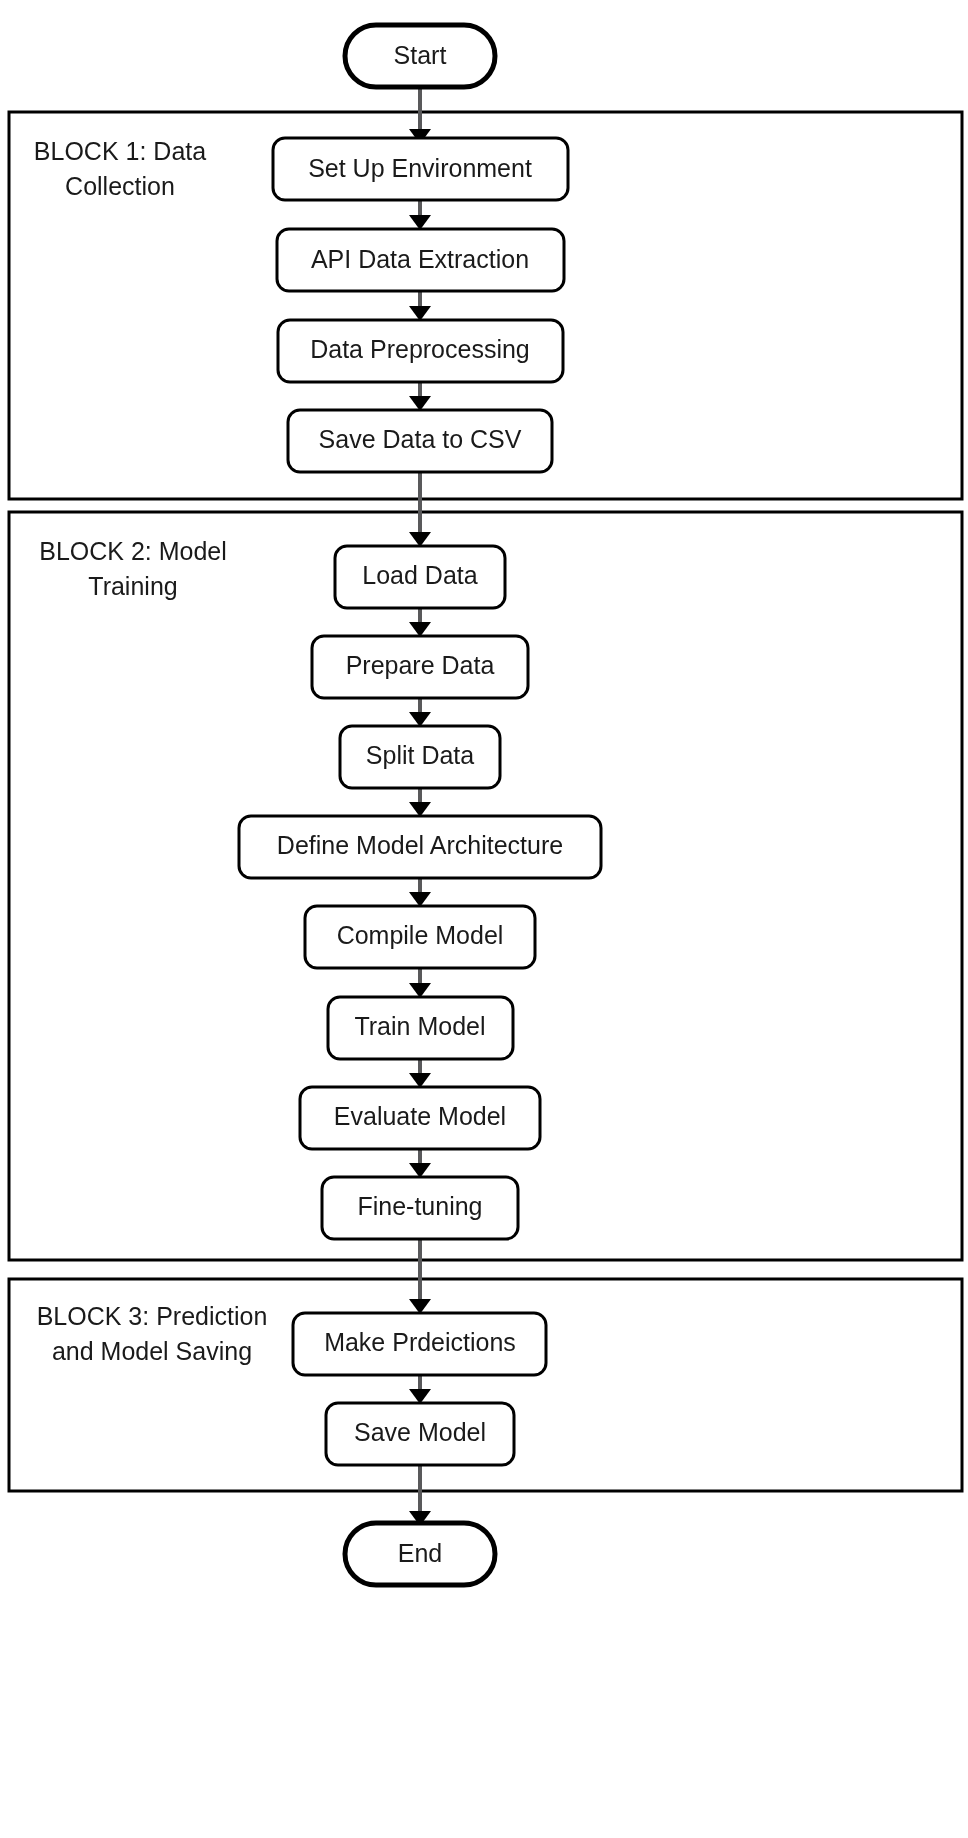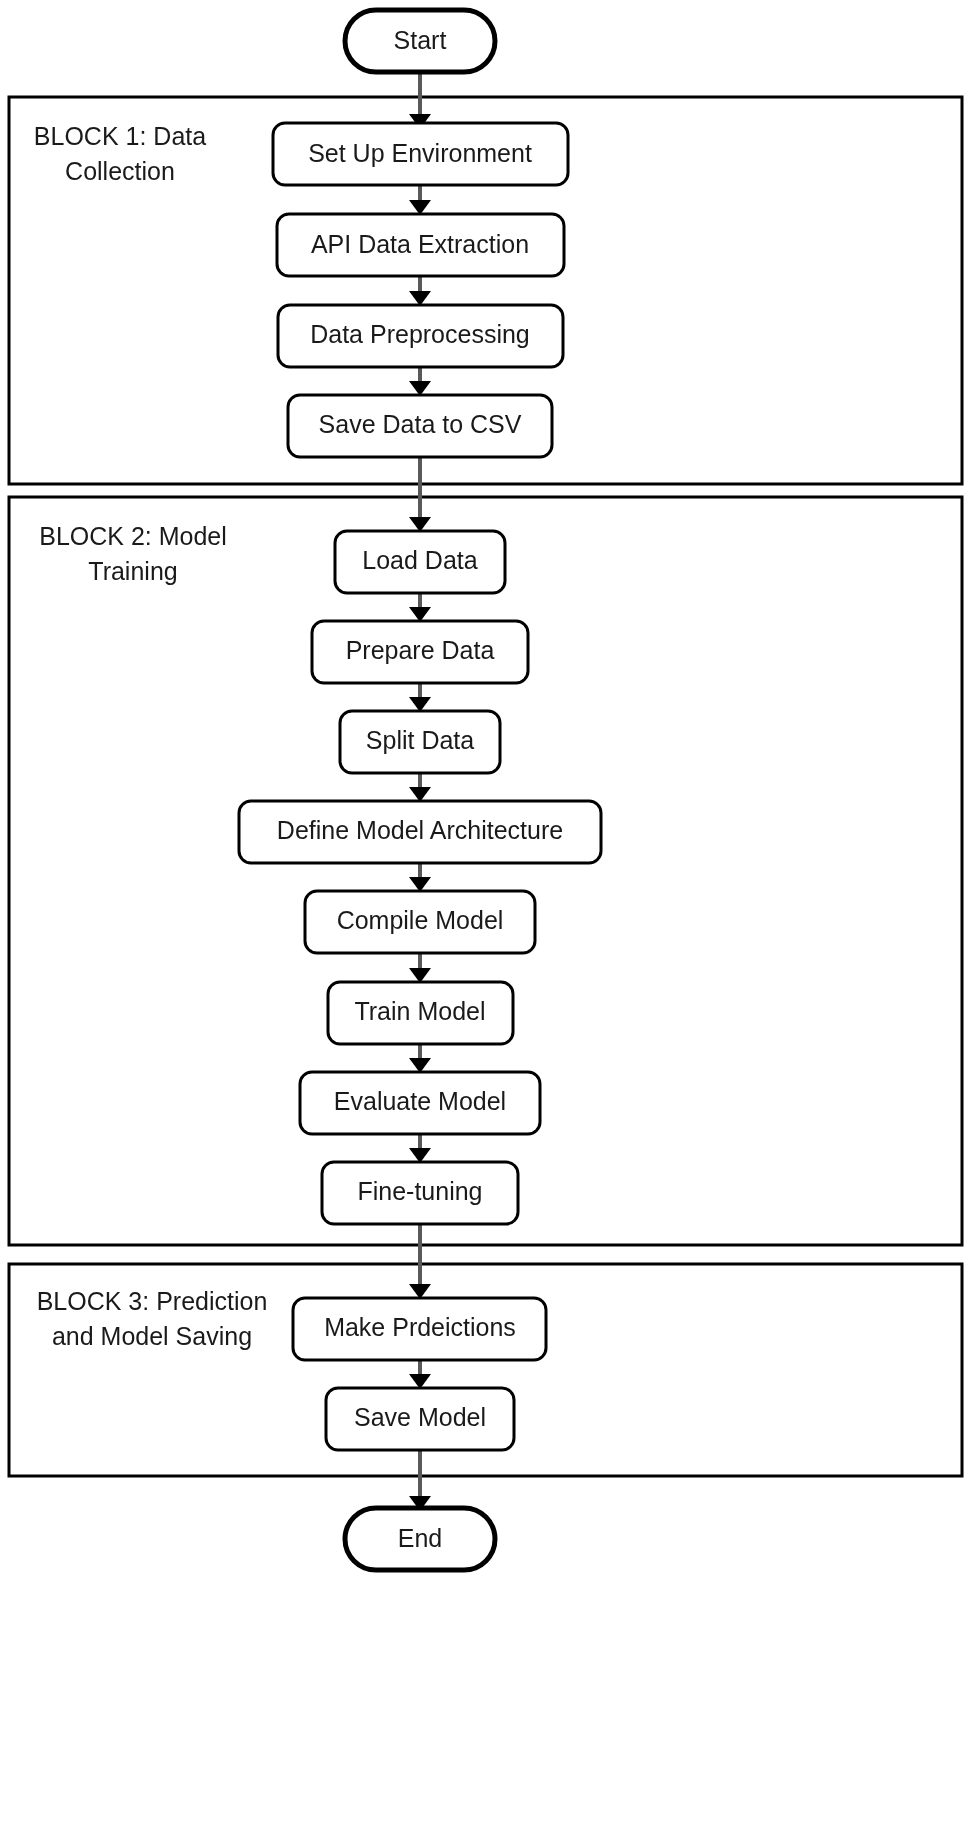--- a/index.html
+++ b/index.html
@@ -9,20 +9,21 @@
   }
   body {
     font-family: "Liberation Sans", sans-serif;
   }
   #flowchart-root {
     position: relative;
     width: 968px;
     height: 1654px;
     background: #ffffff;
     overflow: hidden;
+    margin-top: 15px;
   }
   svg.chart-canvas {
     position: absolute;
     left: 0;
     top: 0;
     width: 968px;
     height: 1838px;
   }
   .block-frame {
     fill: none;

